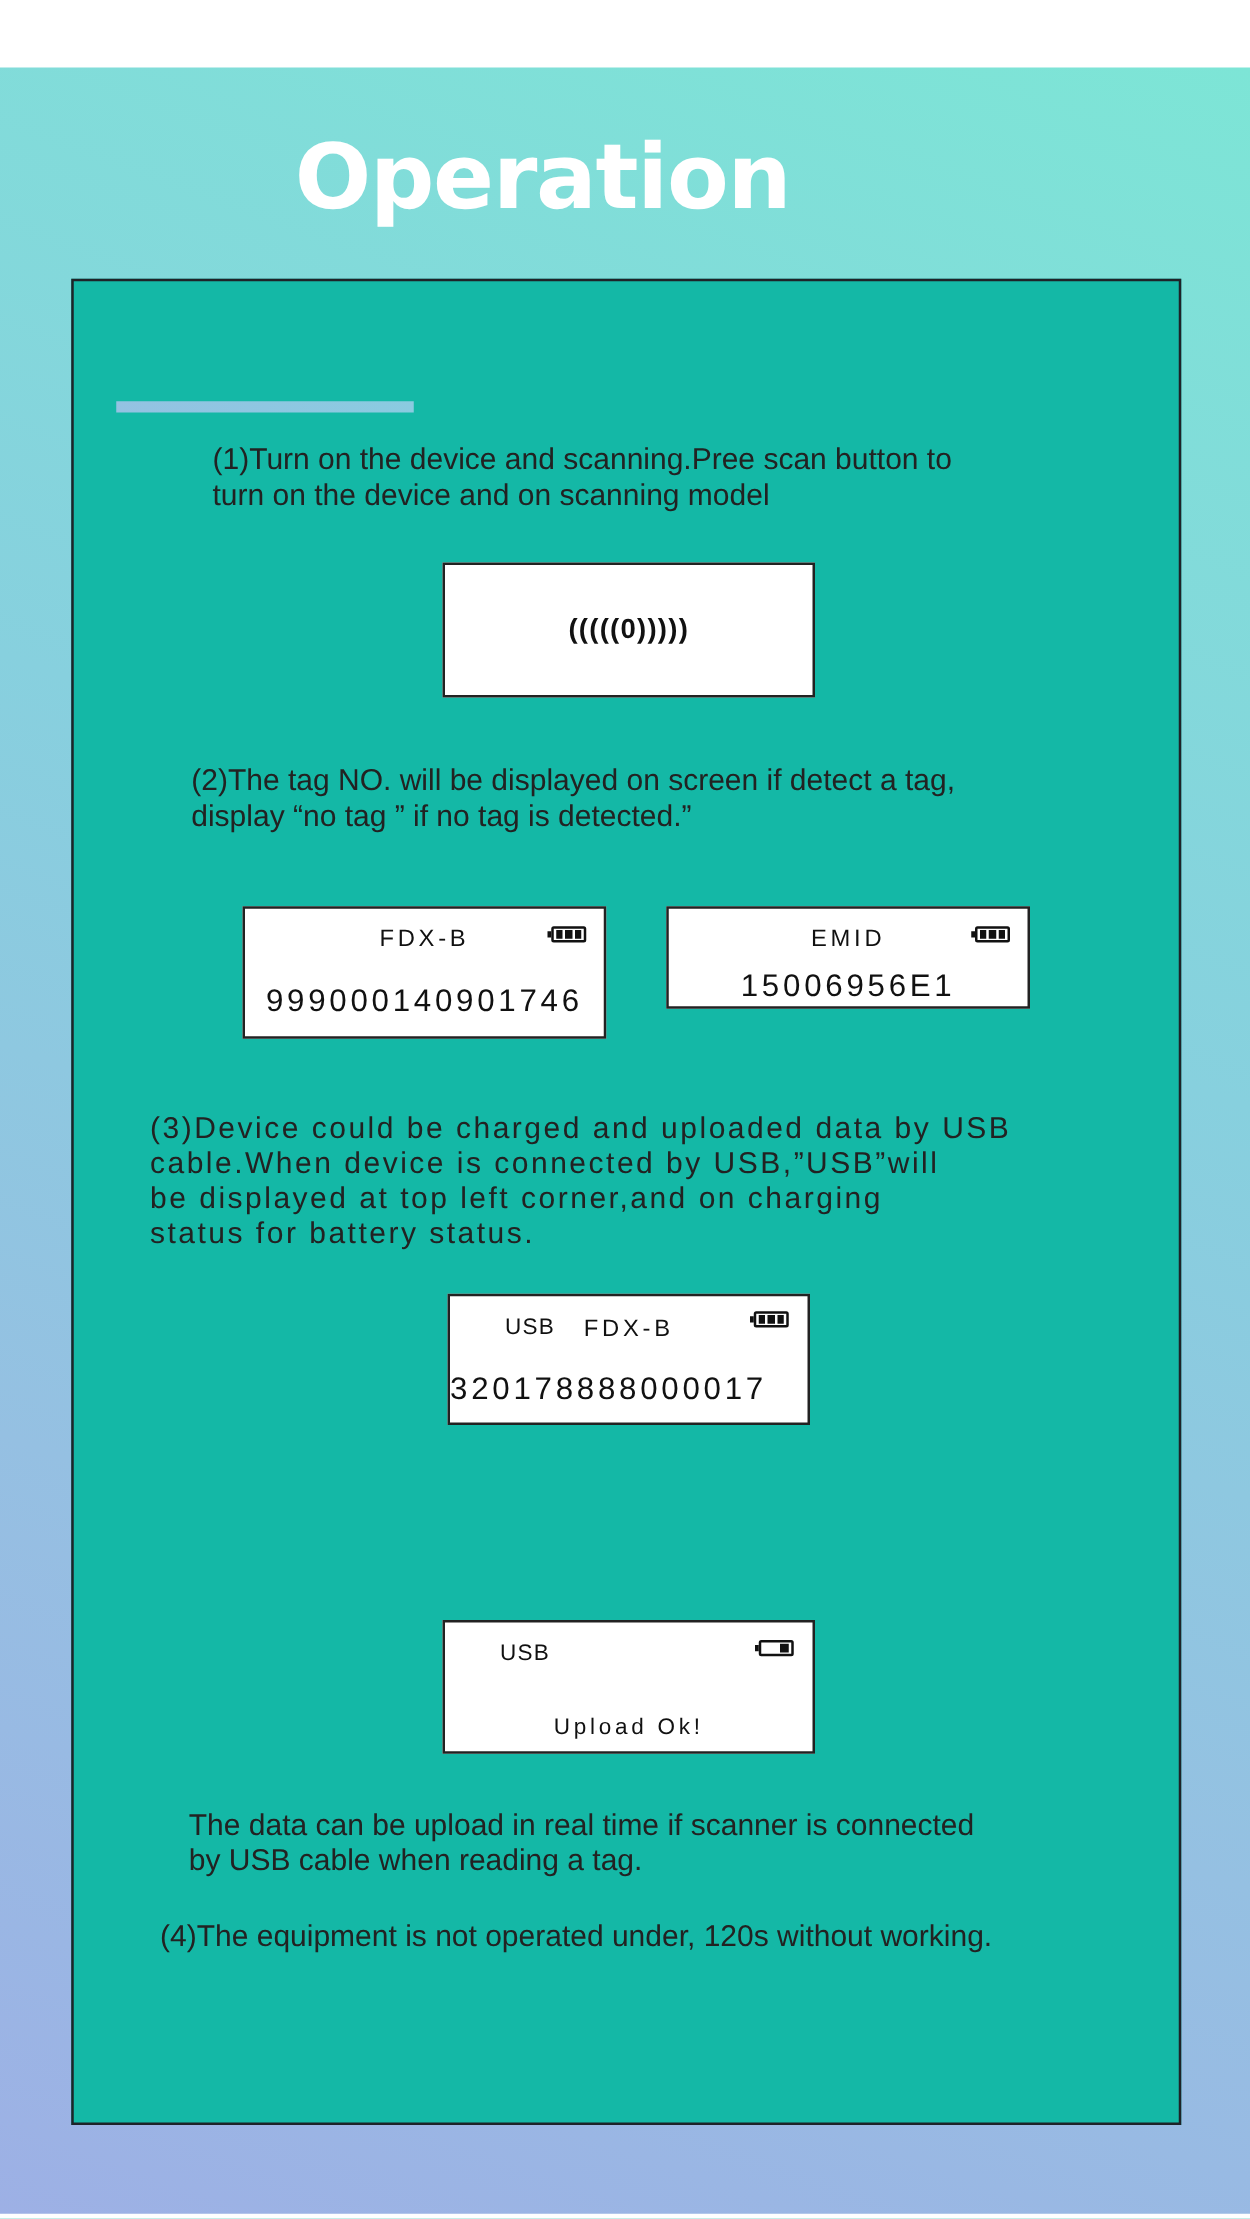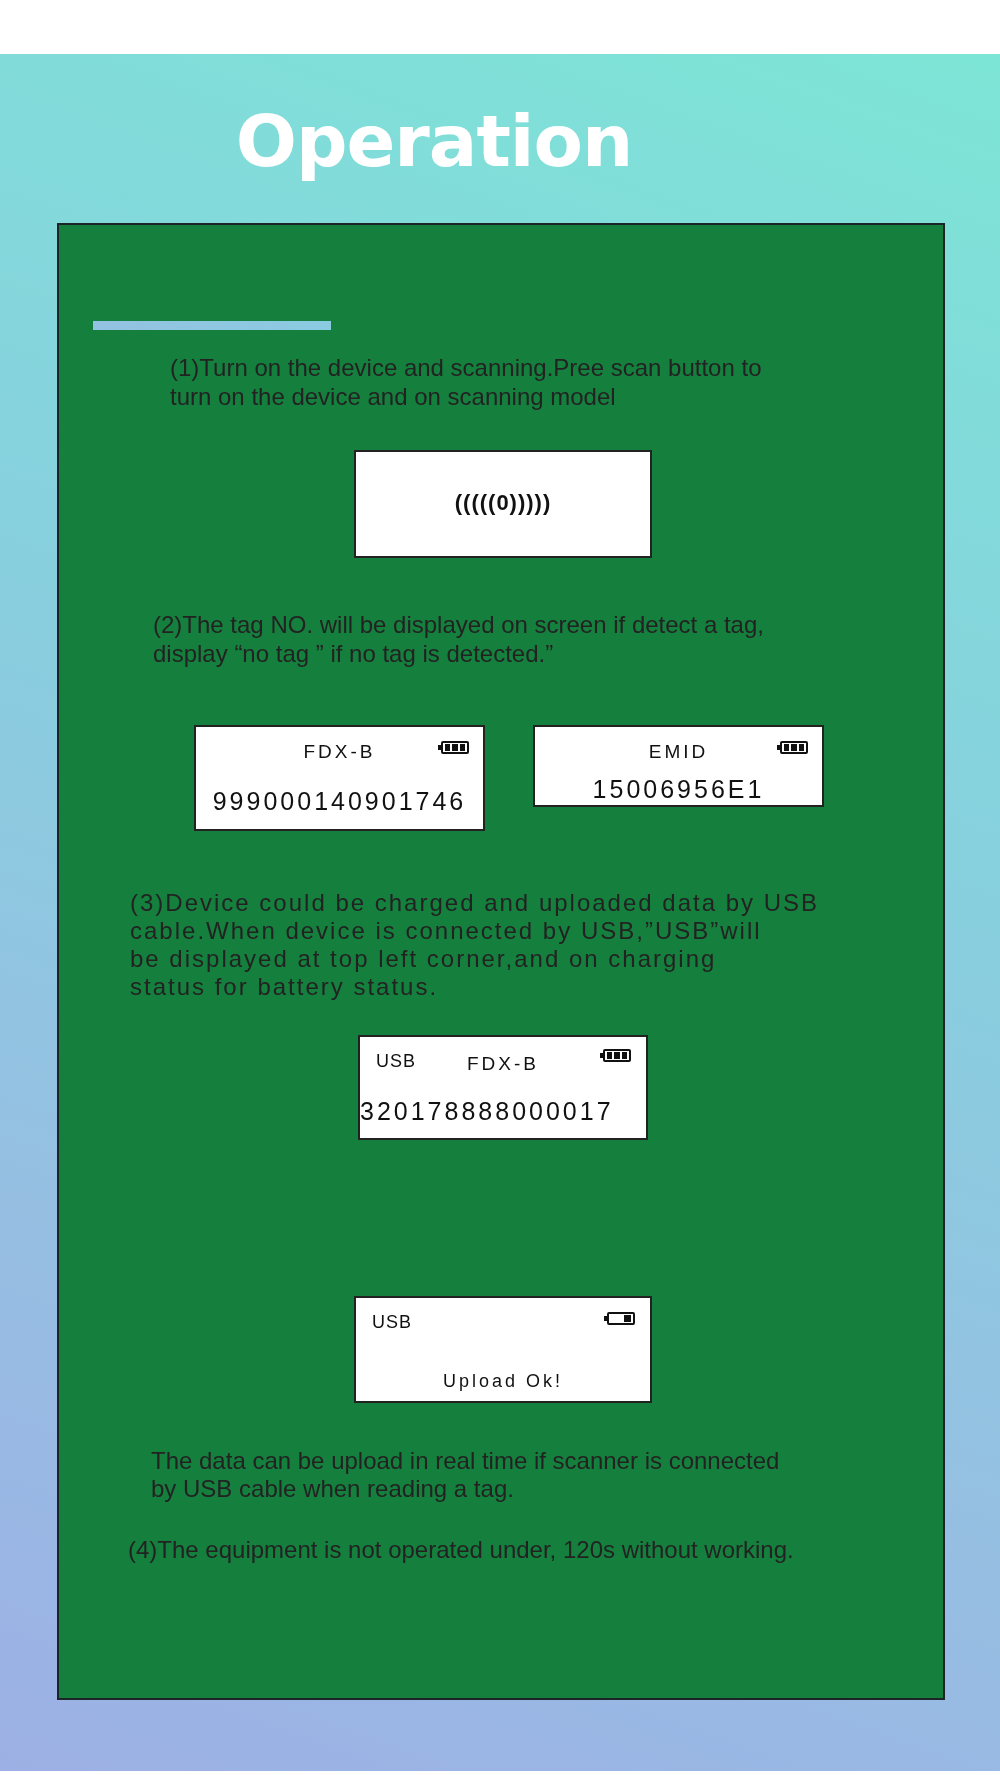--- a/index.html
+++ b/index.html
@@ -12,37 +12,37 @@
     position: absolute; left: 0; top: 54px; width: 1000px; height: 1717px;
     background: linear-gradient(20deg, #9db0e5 0%, #95c0e2 30%, #87d0de 60%, #7de5d6 100%);
   }
   .title {
     position: absolute; left: 12px; top: 96px; width: 844px; text-align: center;
     color: #ffffff; font-family: "DejaVu Sans", sans-serif; font-weight: bold;
     font-size: 72px; letter-spacing: -1px; line-height: 90px;
   }
   .card {
     position: absolute; left: 57px; top: 223px; width: 884px; height: 1473px;
-    background: #15803d; border: 2px solid #1e2328; box-sizing: content-box;
+    background: #14b8a6; border: 2px solid #1e2328; box-sizing: content-box;
   }
   .accent-bar {
     position: absolute; left: 34px; top: 96px; width: 238px; height: 9px;
     background: linear-gradient(90deg, #94c2e2, #8acbe0);
   }
   .para {
     position: absolute; color: #222; font-size: 24px; line-height: 29px;
     font-family: "Liberation Sans", sans-serif; white-space: pre-line;
   }
   .lcd {
     position: absolute; border: 2px solid #222; background: #fff; box-sizing: border-box;
     font-family: "Liberation Sans", sans-serif; color: #111;
   }
   .lcd .mode { position: absolute; font-size: 19px; letter-spacing: 3px; }
   .lcd .num  { position: absolute; font-size: 25px; letter-spacing: 3px; }
-  .lcd .usb  { position: absolute; font-size: 18px; letter-spacing: 1px; }
+  .lcd .usb  { position: absolute; font-size: 18px; letter-spacing: 1px; margin-left: 28px; }
   .lcd .msg  { position: absolute; font-size: 18px; letter-spacing: 3px; margin-top: 25px; }
   .lcd .wave { position: absolute; font-size: 22px; letter-spacing: 1px; font-weight: bold; }
   .battery {
     position: absolute; width: 28px; height: 13px; border: 2px solid #111;
     border-radius: 2px; box-sizing: border-box; display: flex; gap: 2px; padding: 1px 2px;
   }
   .battery::before {
     content: ""; position: absolute; left: -5px; top: 2px; width: 3px; height: 5px; background: #111;
   }
   .battery .seg { flex: 1; background: #111; }
@@ -78,21 +78,21 @@
   <div class="lcd" style="left:474px; top:500px; width:291px; height:82px;">
     <span class="mode" style="left:0; width:287px; text-align:center; top:14px;">EMID</span>
     <span class="battery" style="left:245px; top:14px;">
         <i class="seg"></i>
         <i class="seg"></i>
         <i class="seg"></i>
       </span>
     <span class="num" style="left:0; width:287px; text-align:center; top:48px;">15006956E1</span>
   </div>
 
-  <div class="para" style="left:71px; top:664px; width:800px; letter-spacing:2px; line-height:28px;">(3)Device could be charged and uploaded data by USB
+  <div class="para" style="left:61px; top:664px; width:800px; letter-spacing:2px; line-height:28px;">(3)Device could be charged and uploaded data by USB
        cable.When device is connected by USB,”USB”will
        be displayed at top left corner,and on charging
        status for battery status.</div>
   <div class="lcd" style="left:299px; top:810px; width:290px; height:105px;">
     <span class="usb" style="left:16px; top:14px;">USB</span>
     <span class="mode" style="left:0; width:286px; text-align:center; top:16px;">FDX-B</span>
     <span class="battery" style="left:243px; top:12px;">
         <i class="seg"></i>
         <i class="seg"></i>
         <i class="seg"></i>

